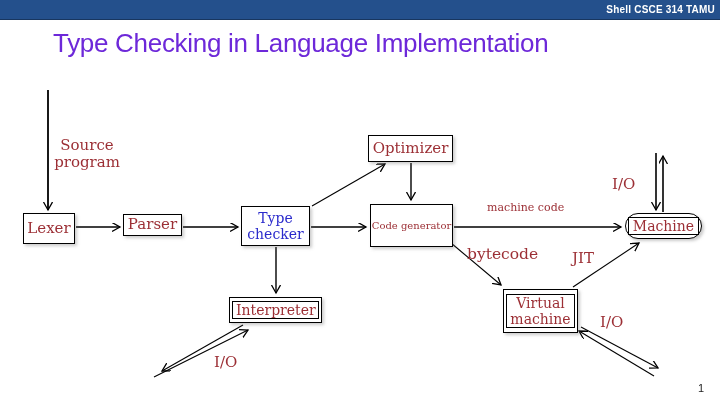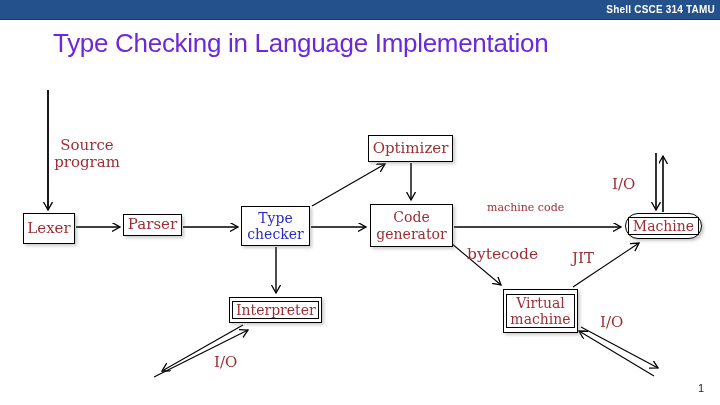--- a/index.html
+++ b/index.html
@@ -36,21 +36,21 @@
     box-shadow:2px 2px 3px rgba(110,110,110,0.35);
     font-family:"DejaVu Serif",serif;color:#9C2F35;text-align:center;
   }
   .box .box-label{display:block;line-height:1.15;}
   .box.double{padding:2px;}
   .box.double .box-label{border:1.2px solid #000000;padding:0 3px;width:100%;box-sizing:border-box;}
   #box-lexer{left:23px;top:213px;width:52px;height:31px;font-size:15px;}
   #box-parser{left:123px;top:214px;width:59px;height:22px;font-size:15px;}
   #box-type-checker{left:241px;top:206px;width:69px;height:40px;font-size:14px;color:#2B2BCC;}
   #box-optimizer{left:368px;top:135px;width:85px;height:27px;font-size:15px;}
-  #box-code-generator{left:370px;top:204px;width:83px;height:43px;font-size:14px;}
+  #box-code-generator{left:370px;top:204px;width:83px;height:43px;font-size:10px;}
   #box-machine{left:625px;top:213px;width:77px;height:26px;font-size:14px;border-radius:13px;}
   #box-interpreter{left:229px;top:297px;width:93px;height:26px;font-size:14px;}
   #box-virtual-machine{left:503px;top:289px;width:75px;height:44px;font-size:14px;}
   
   .edge-label{
     position:absolute;font-family:"DejaVu Serif",serif;color:#9C2F35;
     font-size:15px;line-height:1.1;white-space:nowrap;
   }
   #lbl-source-program{left:52px;top:137px;width:70px;text-align:center;white-space:normal;}
   #lbl-machine-code{left:487px;top:202px;font-size:11px;}

